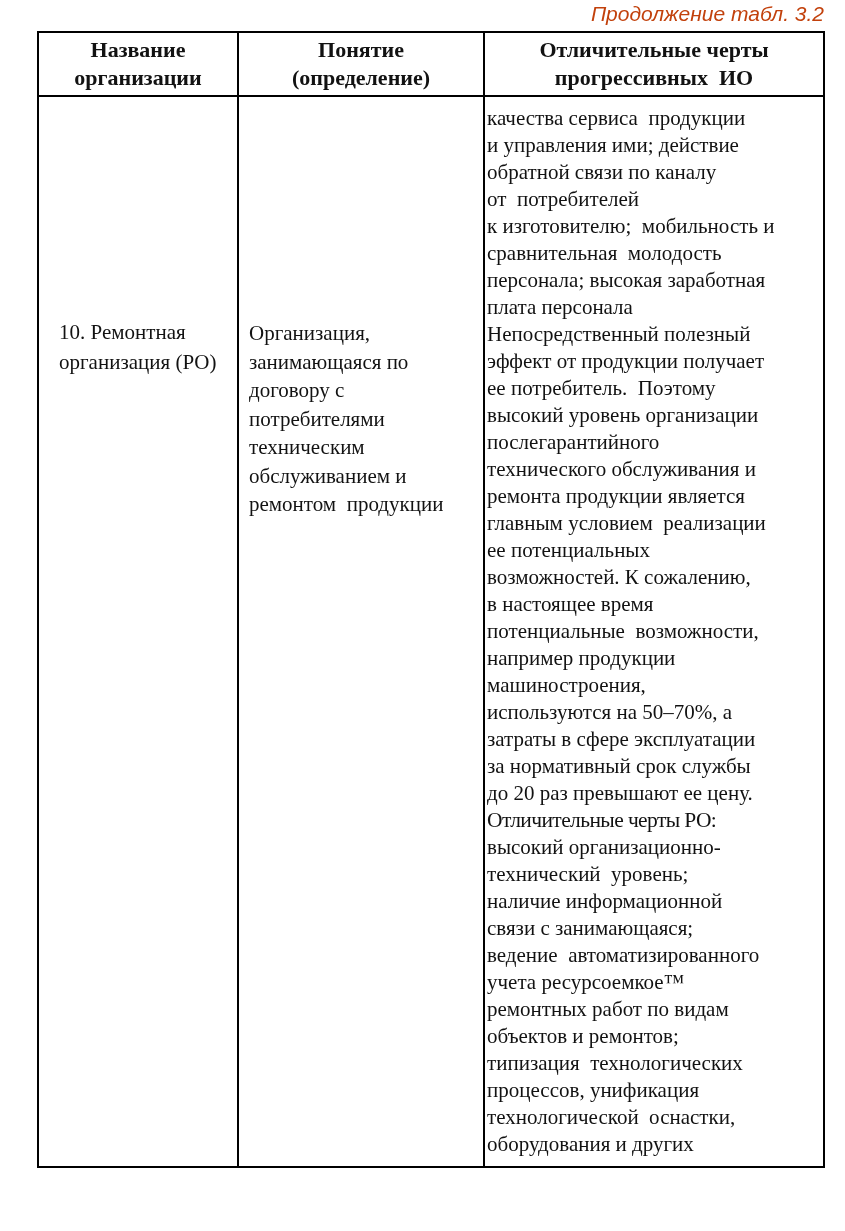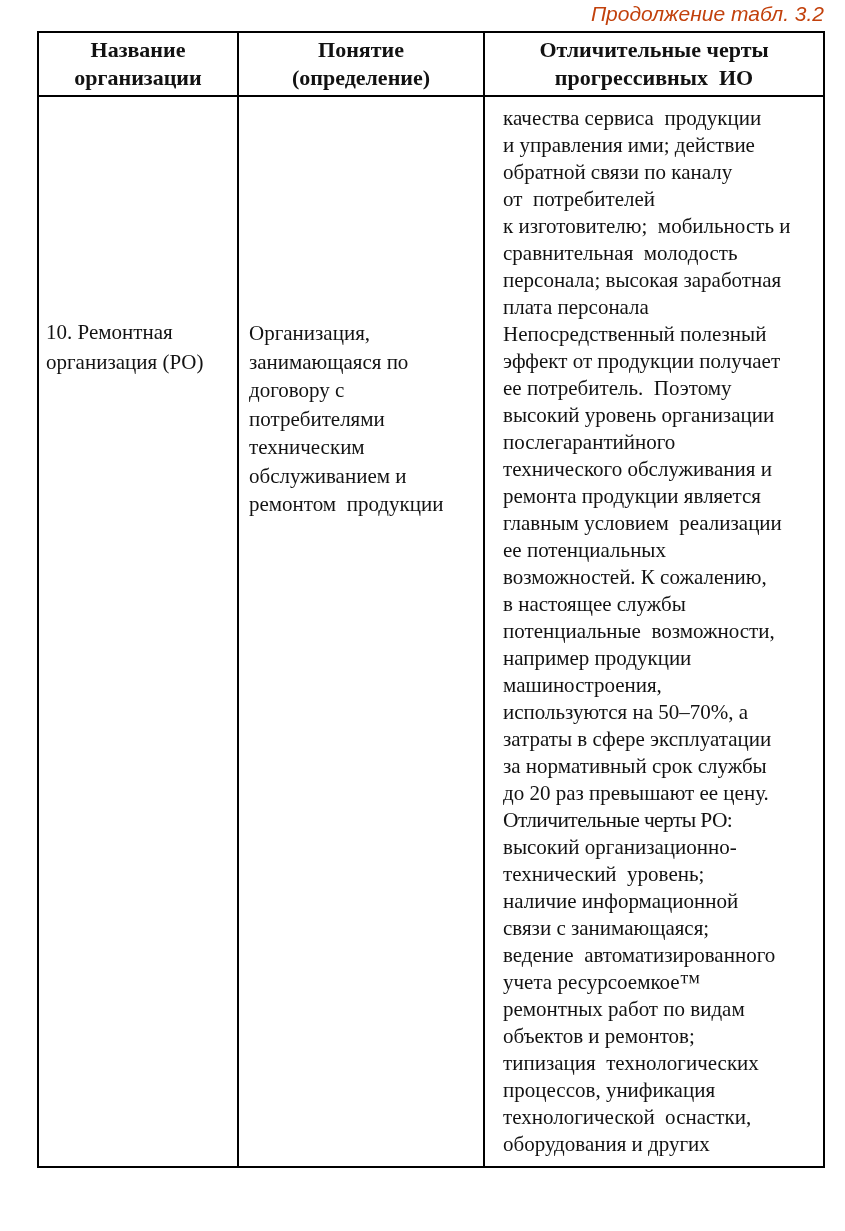--- a/index.html
+++ b/index.html
@@ -40,23 +40,23 @@
     line-height: 28px;
     text-align: center;
     vertical-align: middle;
     height: 64px;
     padding: 2px 0;
   }
   .tbl td {
     vertical-align: top;
     font-size: 21px;
   }
-  td.cell-name   { padding: 220px 2px 0 7px;  line-height: 30px; margin-left: 12px; }
+  td.cell-name   { padding: 220px 2px 0 20px;  line-height: 30px; margin-left: 12px; }
   td.cell-def    { padding: 222px 10px 0 10px; line-height: 28.5px; }
-  td.cell-features { padding: 8px 2px 8px 18px; line-height: 27px; height: 1062px; }
+  td.cell-features { padding: 8px 2px 8px 2px; line-height: 27px; height: 1062px; }
   .line { white-space: pre; }
   .line.bold {
     font-weight: normal;
     font-size: 21.5px;
     letter-spacing: -0.6px;
   }
 </style>
 </head>
 <body>
 
@@ -111,21 +111,21 @@
           <div class="line">Непосредственный полезный</div>
           <div class="line">эффект от продукции получает</div>
           <div class="line">ее потребитель.  Поэтому</div>
           <div class="line">высокий уровень организации</div>
           <div class="line">послегарантийного</div>
           <div class="line">технического обслуживания и</div>
           <div class="line">ремонта продукции является</div>
           <div class="line">главным условием  реализации</div>
           <div class="line">ее потенциальных</div>
           <div class="line">возможностей. К сожалению,</div>
-          <div class="line">в настоящее службы</div>
+          <div class="line">в настоящее время</div>
           <div class="line">потенциальные  возможности,</div>
           <div class="line">например продукции</div>
           <div class="line">машиностроения,</div>
           <div class="line">используются на 50–70%, а</div>
           <div class="line">затраты в сфере эксплуатации</div>
           <div class="line">за нормативный срок службы</div>
           <div class="line">до 20 раз превышают ее цену.</div>
           <div class="line bold">Отличительные черты РО:</div>
           <div class="line">высокий организационно-</div>
           <div class="line">технический  уровень;</div>

